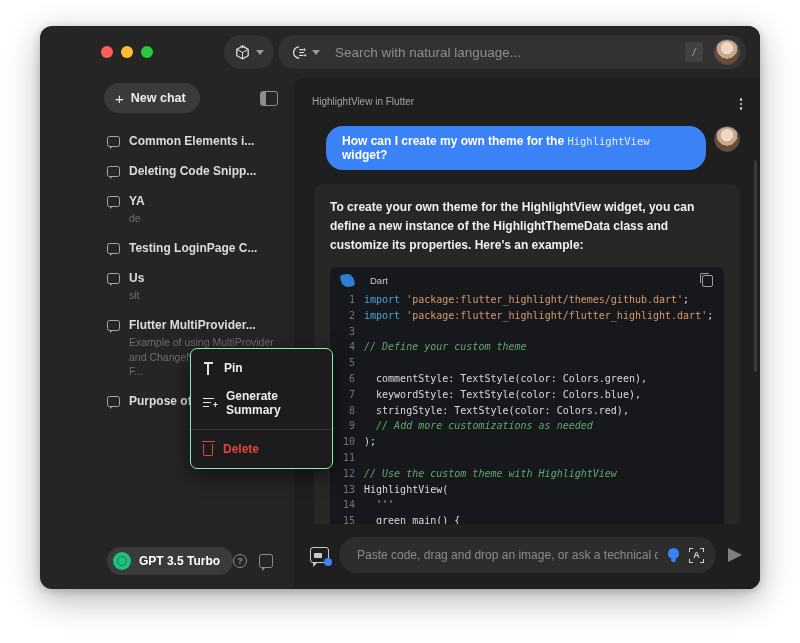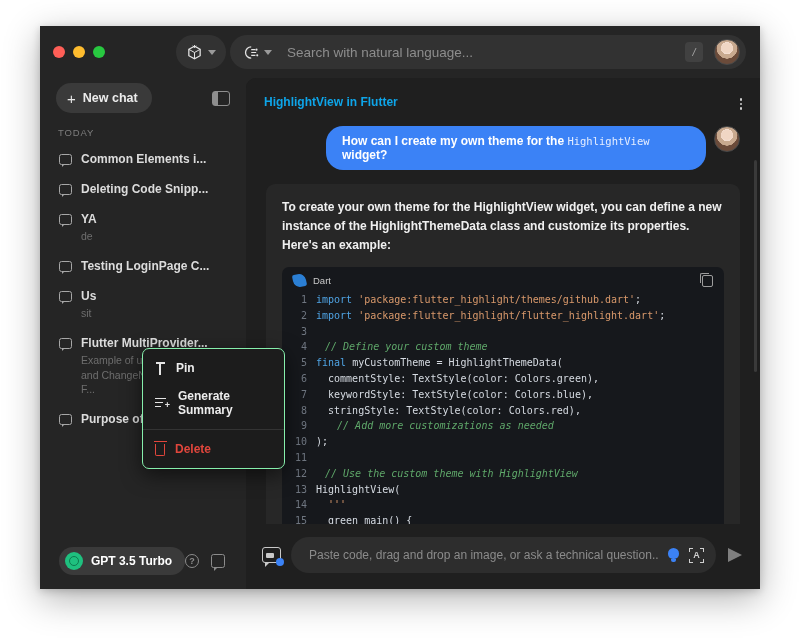--- a/index.html
+++ b/index.html
@@ -7,25 +7,26 @@
     width: 800px; height: 643px;
     background: #ffffff;
     font-family: "Liberation Sans", sans-serif;
     overflow: hidden;
   }
   #app-window {
     position: absolute;
     left: 40px; top: 26px;
     width: 720px; height: 563px;
     background: #252525;
-    border-radius: 0;
+    border-radius: 12px;
     box-shadow: 0 10px 34px rgba(0,0,0,0.30), 0 2px 8px rgba(0,0,0,0.18);
     overflow: hidden;
     display: flex;
     flex-direction: column;
+    padding-left: 48px;
   }
 
   
   #titlebar {
     height: 52px;
     flex: 0 0 52px;
     display: flex;
     align-items: center;
     position: relative;
     background: #252525;
@@ -305,21 +306,21 @@
     left: 0; right: 0; top: 0; bottom: 0;
     background: #1f1f1f;
     border-radius: 10px 0 0 0;
     display: flex; flex-direction: column;
   }
   #chat-header {
     display: flex; align-items: center; justify-content: space-between;
     padding: 16px 18px 10px 18px;
     flex: 0 0 auto;
   }
-  #chat-title-text { color: #0ea5e9; font-size: 12px; font-weight: bold; }
+  #chat-title-text { color: #a3a3a3; font-size: 10px; font-weight: normal; }
   #conversation {
     flex: 1;
     overflow: hidden;
     padding: 6px 20px 0 20px;
     position: relative;
   }
   #user-row {
     display: flex; align-items: flex-start; justify-content: flex-end; gap: 8px;
     margin-bottom: 14px;
   }
@@ -354,21 +355,21 @@
   
   #code-block {
     background: #16181c;
     border-radius: 7px 7px 0 0;
     overflow: hidden;
   }
   #code-head {
     display: flex; align-items: center; justify-content: space-between;
     padding: 7px 11px 5px 11px;
   }
-  #lang-wrap { display: flex; align-items: center; gap: 7px; }
+  #lang-wrap { display: flex; align-items: center; gap: 16px; }
   #dart-logo {
     width: 13px; height: 13px;
     background: #2b7fd4;
     border-radius: 2px 7px 2px 7px;
     transform: rotate(-12deg);
   }
   #lang-name { color: #c9c9c9; font-size: 9.5px; }
   #copy-icon {
     width: 11px; height: 12px;
     border: 1.3px solid #9d9d9d;
@@ -393,21 +394,21 @@
     width: 34px;
     flex: 0 0 34px;
     text-align: right;
     padding-right: 9px;
     color: #6f7680;
     user-select: none;
   }
   .lc { white-space: pre; color: #d6dbe2; }
   .tok-kw { color: #4fa3e3; }
   .tok-str { color: #d9996b; }
-  .tok-cmt { color: #5fa86a; font-style: italic; margin-left: 9px; }
+  .tok-cmt { color: #5fa86a; font-style: italic; }
 
   
   #composer {
     flex: 0 0 auto;
     display: flex; align-items: center; gap: 10px;
     padding: 13px 18px 16px 16px;
   }
   #attach-icon {
     width: 19px; height: 16px;
     border: 1.6px solid #c9c9c9;
@@ -541,21 +542,20 @@
     <div id="sidebar">
 
       <div id="sidebar-top">
         <div id="new-chat-btn">
           <span class="plus-glyph">+</span>
           <span>New chat</span>
         </div>
         <div id="panel-toggle"></div>
       </div>
 
-      <div id="section-label">TODAY</div>
 
       <div id="chat-list">
 
         <div class="chat-item">
           <span class="bubble-icon"></span>
           <div class="chat-text">
             <div class="chat-title">Common Elements i...</div>
           </div>
         </div>
 
@@ -682,21 +682,20 @@
                   <div class="code-line">
                     <span class="ln">3</span>
                     <span class="lc">&nbsp;</span>
                   </div>
                   <div class="code-line">
                     <span class="ln">4</span>
                     <span class="lc"><span class="tok-cmt">// Define your custom theme</span></span>
                   </div>
                   <div class="code-line">
                     <span class="ln">5</span>
-                    <span class="lc"><span class="tok-kw">final</span> myCustomTheme = HighlightThemeData(</span>
                   </div>
                   <div class="code-line">
                     <span class="ln">6</span>
                     <span class="lc">  commentStyle: TextStyle(color: Colors.green),</span>
                   </div>
                   <div class="code-line">
                     <span class="ln">7</span>
                     <span class="lc">  keywordStyle: TextStyle(color: Colors.blue),</span>
                   </div>
                   <div class="code-line">

